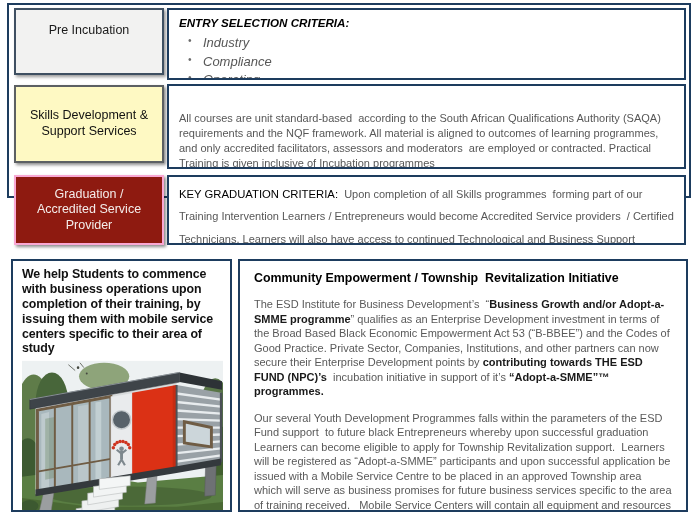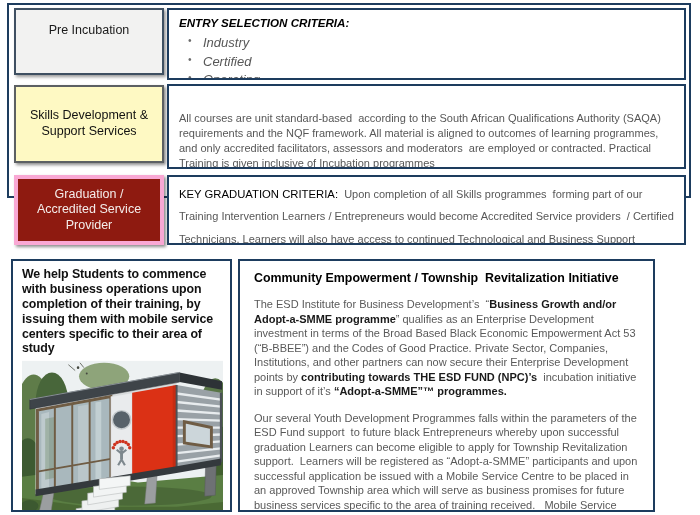--- a/index.html
+++ b/index.html
@@ -9,21 +9,21 @@
   
   .top-wrapper{position:absolute;left:7px;top:3px;width:684px;height:195px;
                border:2px solid #1d3c5e;box-sizing:border-box;background:#fff;}
   .label-box{position:absolute;left:5px;width:150px;box-sizing:border-box;
              display:flex;align-items:center;justify-content:center;text-align:center;
              font-size:12.5px;line-height:1.25;padding:4px 8px;}
   .label-pre{top:3px;height:67px;background:#f2f2f1;border:2px solid #3f5062;color:#1a1a1a;
              box-shadow:2px 2px 3px rgba(0,0,0,.40);padding-bottom:26px;}
   .label-skills{top:80px;height:78px;background:#fef9c3;border:2px solid #5c6063;color:#111;
              box-shadow:2px 2px 3px rgba(0,0,0,.45);}
-  .label-grad{top:170px;height:70px;background:#8e1a10;border:4px solid #f9a8d4;color:#f4ecea;
+  .label-grad{top:170px;height:70px;background:#8e1a10;border:2px solid #f9a8d4;color:#f4ecea;
              box-shadow:2px 2px 3px rgba(0,0,0,.45);}
   .content-box{position:absolute;left:158px;width:519px;box-sizing:border-box;background:#fff;
                border:2px solid #1d3c5e;padding:5px 10px 4px;overflow:hidden;}
   .content-1{top:3px;height:72px;font-style:italic;}
   .content-2{top:79px;height:85px;}
   .content-3{top:170px;height:70px;}
   .row-heading{font-weight:bold;color:#000;font-size:11.6px;line-height:1.3;white-space:pre-wrap;}
   .row-body{color:#575757;font-size:11px;line-height:1.36;white-space:pre-wrap;margin-top:20px;}
   .inline-heading{font-weight:normal;color:#000;font-size:11.3px;}
   .inline-body{color:#575757;font-size:11px;white-space:pre-wrap;}
@@ -32,41 +32,41 @@
   ul.bullets li{position:relative;padding-left:17px;line-height:1.42;}
   ul.bullets li::before{content:"•";position:absolute;left:2px;top:0;color:#6b6b6b;font-size:10px;}
 
   
   .bottom-left{position:absolute;left:11px;top:259px;width:221px;height:253px;box-sizing:border-box;
                border:2px solid #1d3c5e;background:#fff;padding:6px 9px 0;overflow:hidden;}
   .statement{font-weight:bold;color:#111;font-size:12.4px;line-height:1.2;letter-spacing:-0.1px;}
   .photo{display:block;margin:4px auto 0;}
 
   
-  .bottom-right{position:absolute;left:238px;top:259px;width:417px;height:253px;box-sizing:border-box;
+  .bottom-right{position:absolute;left:238px;top:259px;width:450px;height:253px;box-sizing:border-box;
                 border:2px solid #1d3c5e;background:#fff;padding:10px 14px 0;overflow:hidden;}
   .br-heading{font-weight:bold;font-size:12.4px;color:#000;margin:0 0 9px;white-space:pre-wrap;}
   .br-para{font-size:11px;color:#595959;line-height:1.32;white-space:pre-wrap;margin:12px 0 10px;}
   .br-para b{color:#1a1a1a;}
 </style>
 </head>
 <body>
 
 <div class="page">
 
   <div class="top-wrapper">
 
     <div class="label-box label-pre">
       <span>Pre Incubation</span>
     </div>
     <div class="content-box content-1">
       <div class="row-heading">ENTRY SELECTION CRITERIA:</div>
       <ul class="bullets">
           <li>Industry</li>
-          <li>Certified</li>
+          <li>Compliance</li>
           <li>Operating</li>
         </ul>
     </div>
 
     <div class="label-box label-skills">
       <span>Skills Development &amp; Support Services</span>
     </div>
     <div class="content-box content-2">
       <div class="row-body">All courses are unit standard-based  according to the South African Qualifications Authority (SAQA) requirements and the NQF framework. All material is aligned to outcomes of learning programmes, and only accredited facilitators, assessors and moderators  are employed or contracted. Practical Training is given inclusive of Incubation programmes</div>
     </div>

